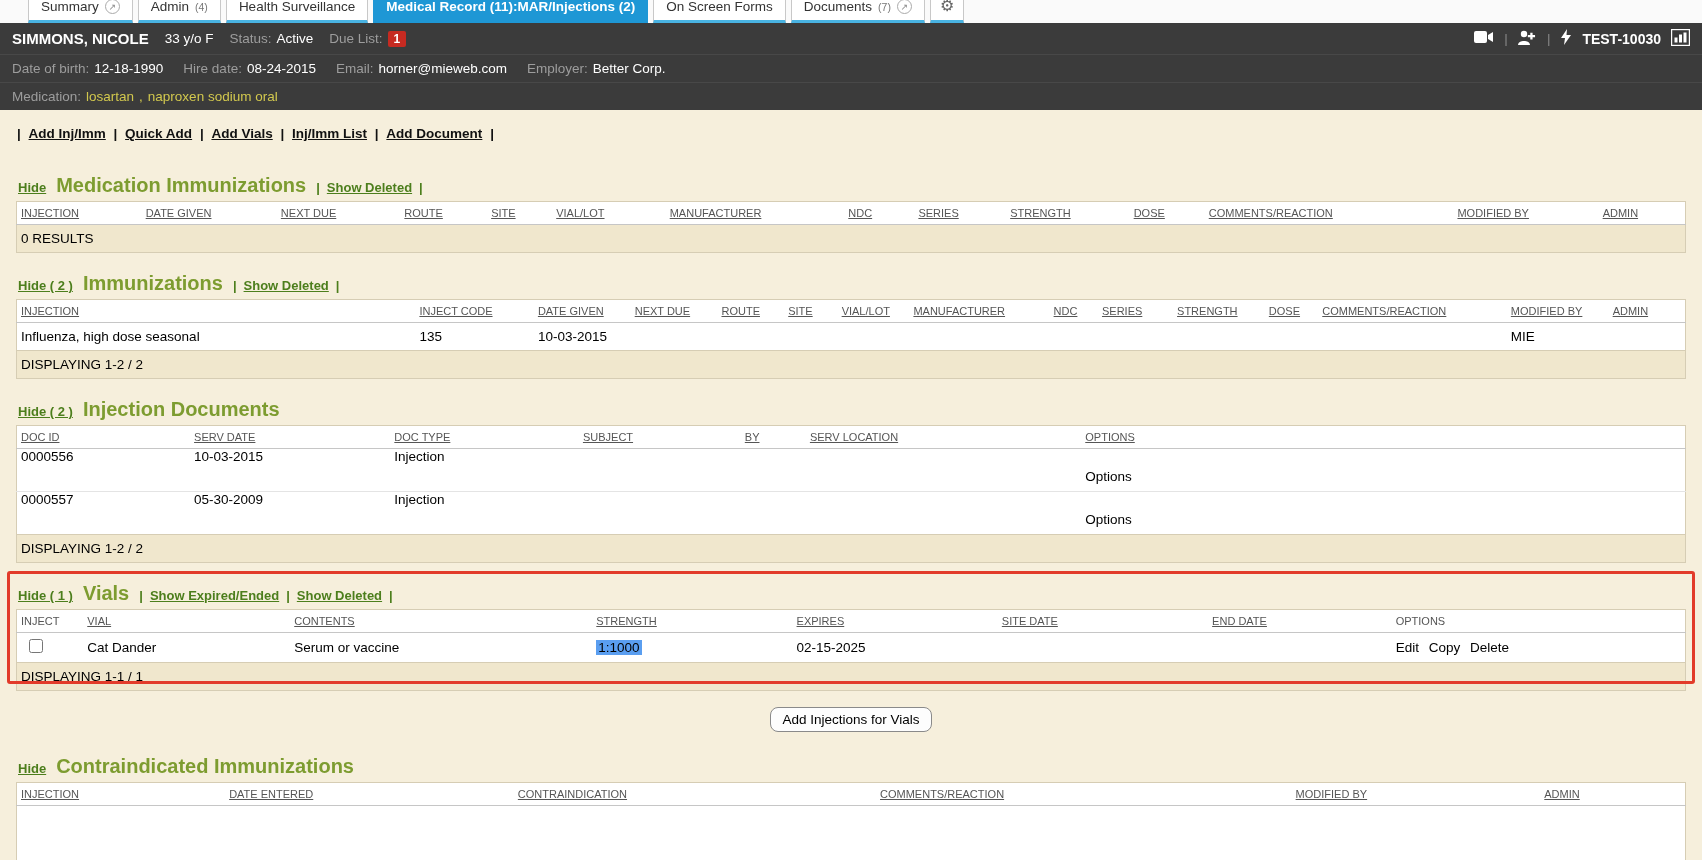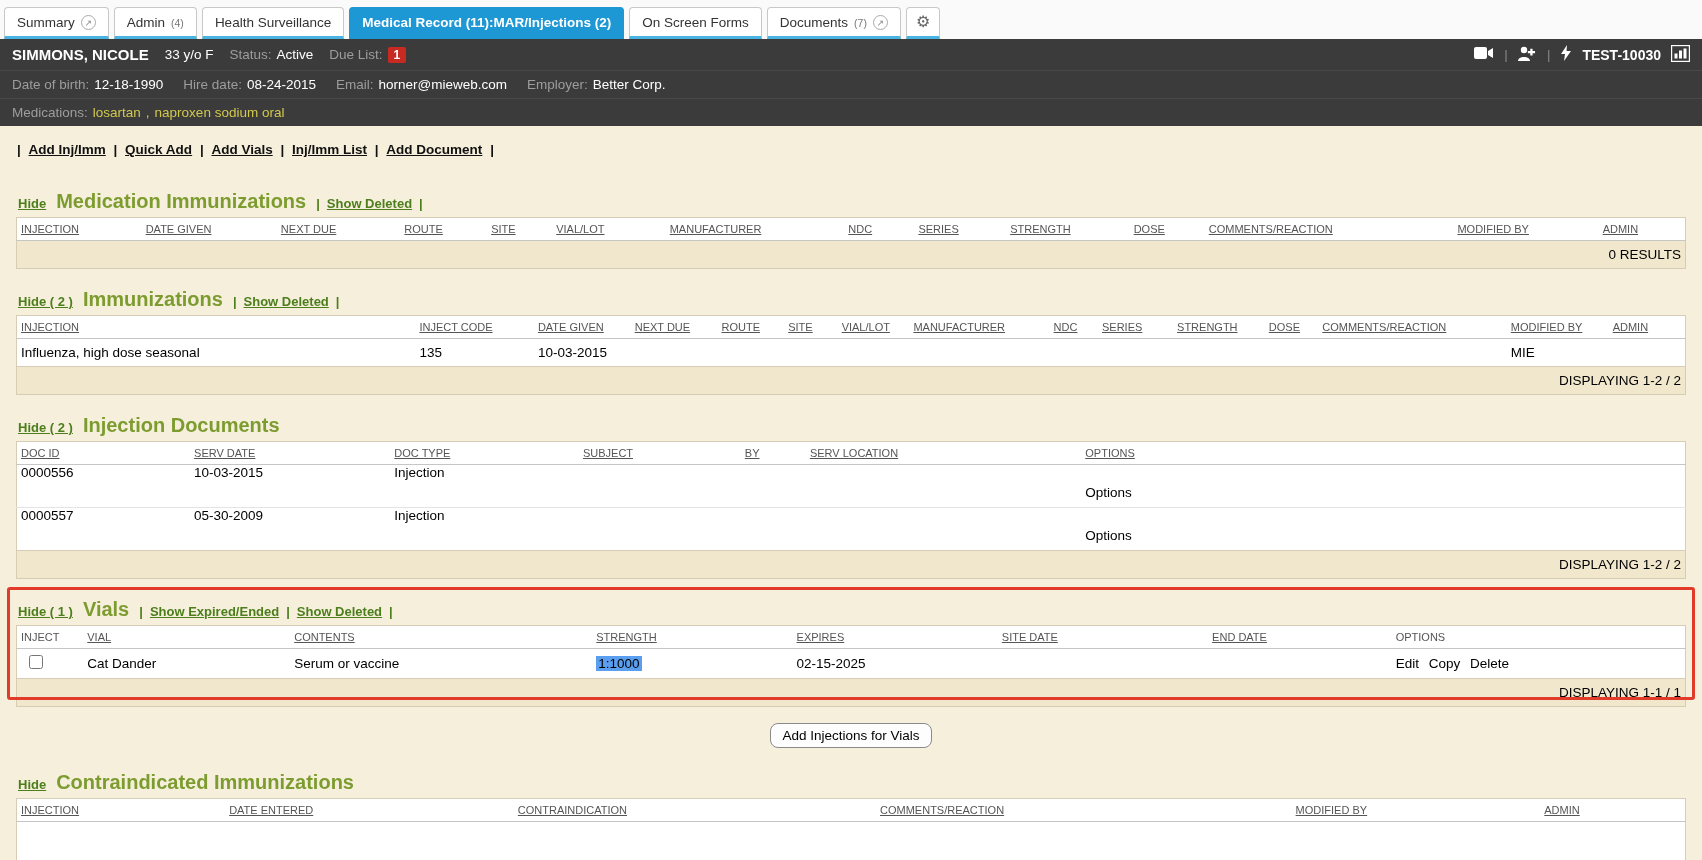--- a/index.html
+++ b/index.html
@@ -1,21 +1,21 @@
 <!DOCTYPE html>
 <html style="--tab-active-bg: #1e97d5; --tab-underline: #49b3e2; --header-bg: #3b3b3b; --page-bg: #f6efdc; --section-title: #7d9c30; --link-green: #4c7e1c; --highlight-red: #e23b2a; --selection-bg: #5a9ef0; --badge-red: #c62a21; --med-link: #d2c84e; --footer-band: #f0e7cd;"><head>
 <meta charset="utf-8">
 <style>
   * { margin:0; padding:0; box-sizing:border-box; }
   html,body { width:1702px; height:860px; overflow:hidden; }
   body { font-family:"Liberation Sans", sans-serif; background:var(--page-bg,#f6efdc); }
 
   
-  .tabbar { display:flex; align-items:flex-end; gap:5px; padding:5px 0 0 4px;
-            background:#fafafa; height:39px; }
+  .tabbar { display:flex; align-items:flex-end; gap:5px; padding:5px 0 0 28px;
+            background:#fafafa; height:23px; }
   .tab { display:inline-flex; align-items:center; gap:6px; background:#fff;
          border:1px solid #c8c8c8; border-bottom:3px solid var(--tab-underline,#49b3e2);
          border-radius:4px 4px 0 0; padding:4px 12px 3px; font-size:13.5px;
          color:#333; cursor:pointer; height:32px; white-space:nowrap; }
   .tab .count { font-size:10.5px; color:#777; }
   .tab.active { background:var(--tab-active-bg,#1e97d5); color:#fff; font-weight:bold;
                 border-color:var(--tab-active-bg,#1e97d5); }
   .popout { display:inline-flex; align-items:center; justify-content:center;
             width:15px; height:15px; border:1px solid #aaa; border-radius:50%;
             font-size:9px; color:#888; flex:none; }
@@ -59,21 +59,21 @@
   table.grid { width:100%; border-collapse:collapse; table-layout:fixed;
                background:#fff; border:1px solid #d6cdb4; }
   table.grid th { text-align:left; padding:5px 4px; font-size:11px; font-weight:normal;
                   border-bottom:1px solid #c6c6c6; white-space:nowrap; overflow:hidden; }
   table.grid th a { color:#555; text-decoration:underline; cursor:pointer; }
   table.grid th .plainth { color:#555; }
   table.grid td { padding:6px 4px; font-size:13.5px; color:#000;
                   white-space:nowrap; overflow:hidden; }
   tr.data + tr.data td { border-top:1px solid #e4e4e4; }
   td.tfoot { background:var(--footer-band,#f0e7cd); border-top:1px solid #d6cdb4;
-             text-align:right; font-size:11px; color:#333; padding:5px 0; }
+             text-align:left; font-size:11px; color:#333; padding:5px 0; }
   tr.tall td { height:43px; vertical-align:top; padding-top:0; }
   tr.tall td.optcell { padding-top:20px; }
 
   
   .vials-wrap { position:relative; margin-top:4px; }
   .red-box { position:absolute; top:-8px; left:-9px; right:-9px; bottom:7px;
              border:3px solid var(--highlight-red,#e23b2a); border-radius:3px;
              pointer-events:none; z-index:5; }
   .sel { background:var(--selection-bg,#4f9bf5); color:#000; padding:0 2px; }
   .vial-cb { width:14px; height:14px; margin-left:8px; cursor:pointer; }
@@ -174,21 +174,21 @@
     <span class="plabel">Email:</span>
     <span>horner@mieweb.com</span>
   </span>
   <span class="pair">
     <span class="plabel">Employer:</span>
     <span>Better Corp.</span>
   </span>
 </div>
 
 <div class="pbar row3">
-  <span class="plabel">Medications:</span>
+  <span class="plabel">Medication:</span>
   <span class="med-link">losartan</span>
   <span class="med-sep">, </span>
   <span class="med-link">naproxen sodium oral</span>
 </div>
 
 <div class="content">
 
   <div class="actions">
     <span class="apipe">|</span>
     <a>Add Inj/Imm</a>

